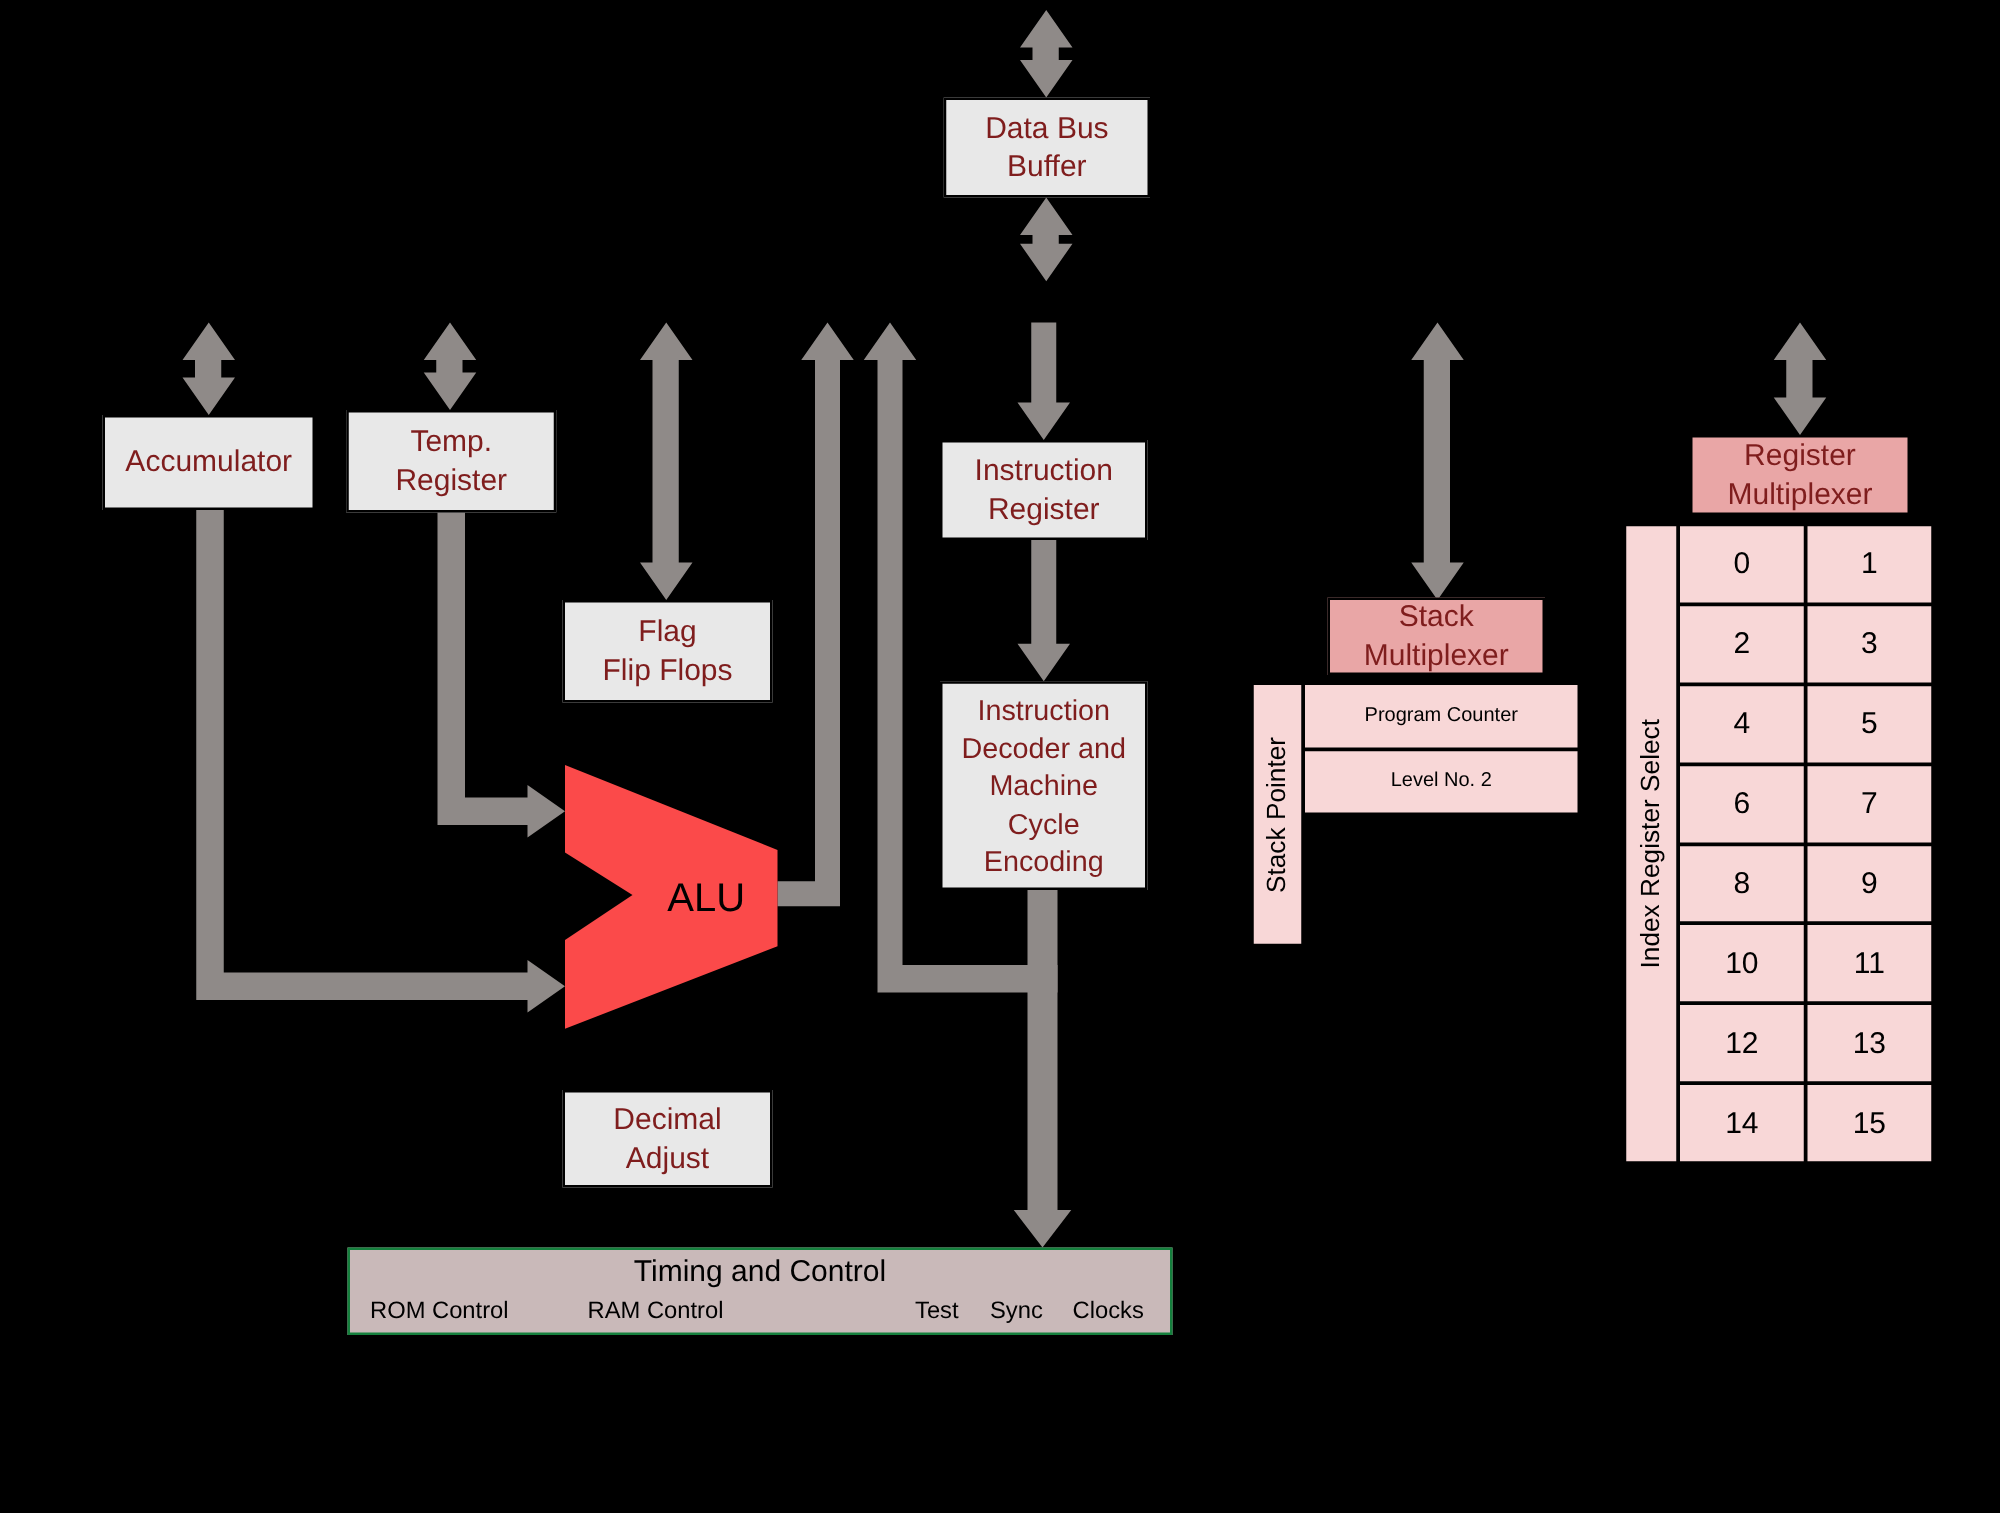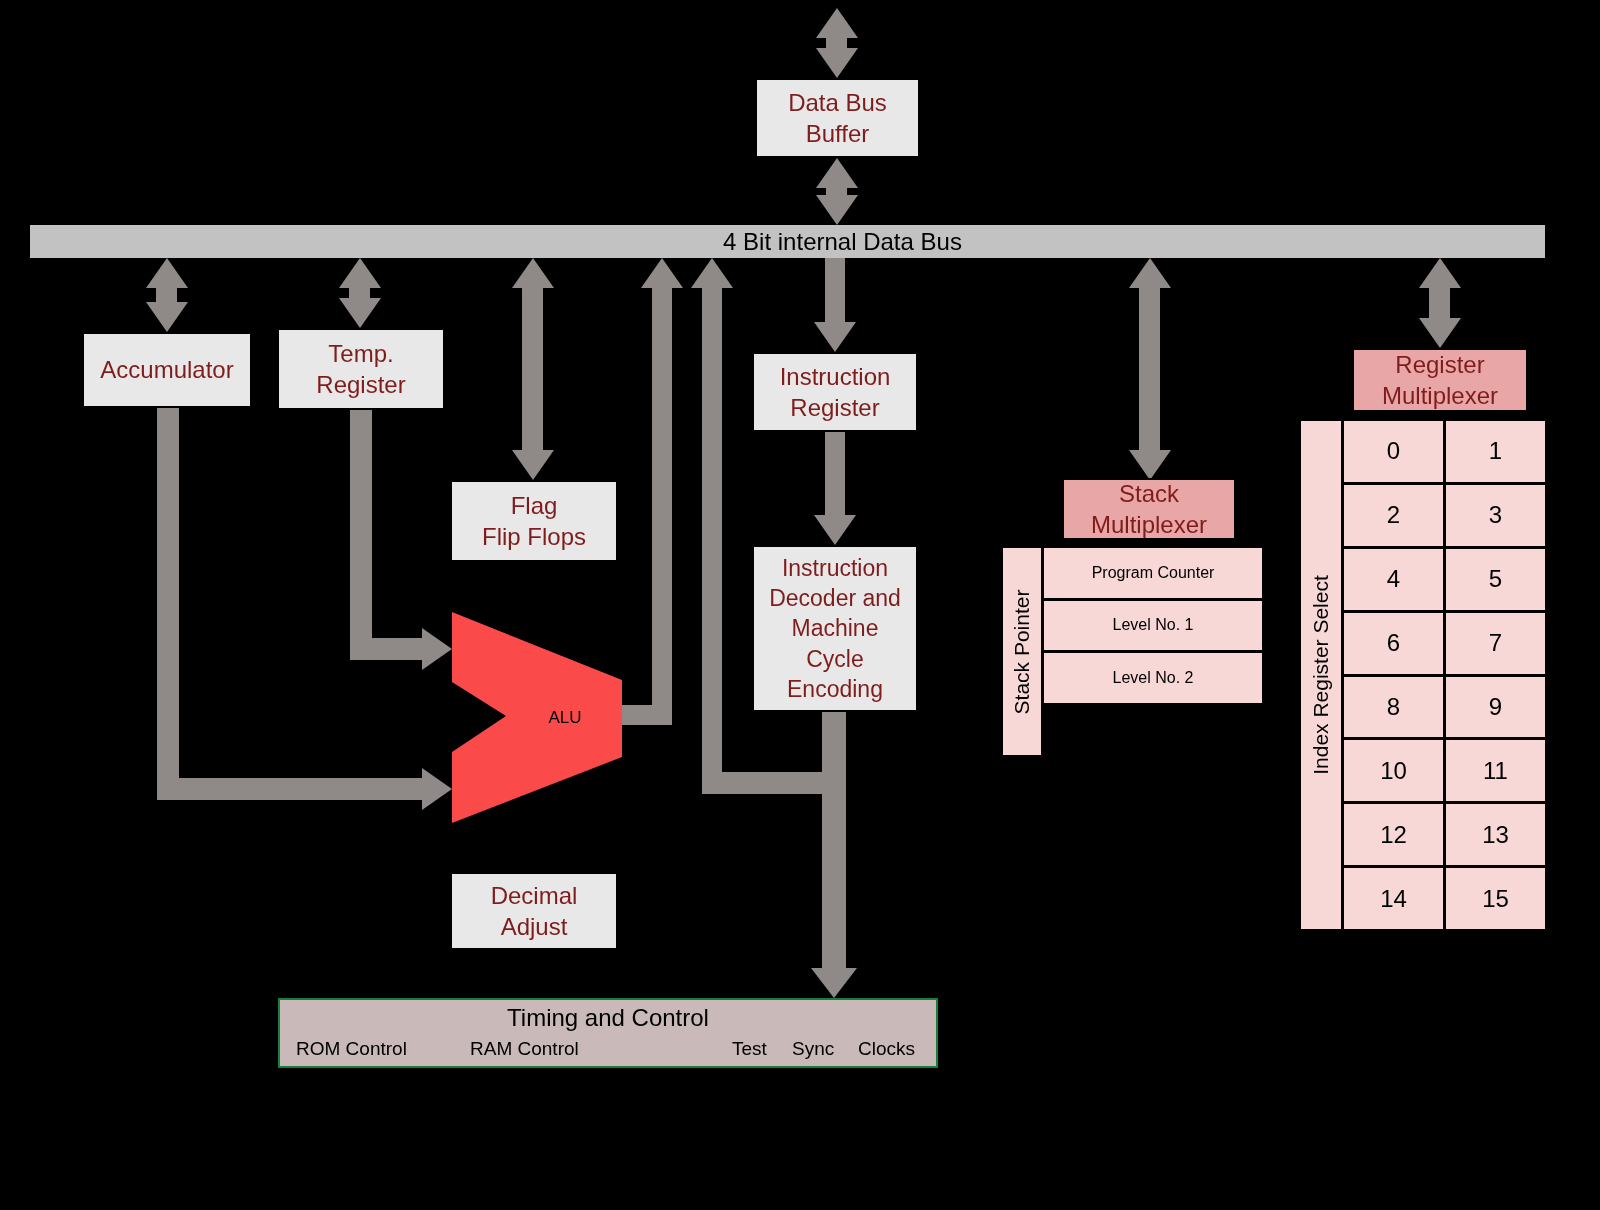--- a/index.html
+++ b/index.html
@@ -17,21 +17,21 @@
   body{font-family:"Liberation Sans", sans-serif;}
   .stage{position:relative;width:1600px;height:1210px;background:var(--background);overflow:hidden;color:#000;}
   .wires{position:absolute;left:0;top:0;}
   .wires .arrow{fill:var(--arrow);}
   .wires .alu-shape{fill:var(--alu);}
   .box{position:absolute;background:var(--box);border:2px solid #000;display:flex;align-items:center;justify-content:center;text-align:center;}
   .lbl{white-space:pre-line;font-size:24px;line-height:1.3;color:#7f1d1d;}
   .pinkhdr{position:absolute;background:var(--pink_header);border:2px solid #000;display:flex;align-items:center;justify-content:center;text-align:center;}
   .bus-bar{position:absolute;left:30px;top:225px;width:1515px;height:33px;background:var(--bus);display:flex;align-items:center;justify-content:center;padding-left:110px;}
   .bus-label{font-size:24px;color:#000;}
-  .alu-text{position:absolute;left:510px;top:700px;width:110px;height:36px;display:flex;align-items:center;justify-content:center;font-size:17px;color:#000;}
+  .alu-text{position:absolute;left:510px;top:700px;width:110px;height:36px;display:flex;align-items:center;justify-content:center;font-size:32px;color:#000;}
   .timing-box{position:absolute;left:278px;top:998px;width:660px;height:70px;background:var(--timing);border:2px solid #15803d;}
   .timing-title{position:absolute;top:4px;left:0;width:100%;text-align:center;font-size:24px;}
   .timing-sig{position:absolute;bottom:6px;font-size:19px;}
   .grid-stack{position:absolute;left:1000px;top:545px;width:265px;height:213px;display:grid;grid-template-columns:38px 1fr;grid-template-rows:repeat(4,1fr);gap:3px;background:#000;border:3px solid #000;}
   .grid-reg{position:absolute;left:1298px;top:418px;width:250px;height:514px;display:grid;grid-template-columns:40px 1fr 1fr;grid-template-rows:repeat(8,1fr);gap:3px;background:#000;border:3px solid #000;}
   .pcell{background:var(--pink_cell);display:flex;align-items:center;justify-content:center;font-size:16px;}
   .ncell{background:var(--pink_cell);display:flex;align-items:center;justify-content:center;font-size:24px;}
   .vstrip{background:var(--pink_cell);position:relative;}
   .vstrip.tall{grid-row:1/9;}
   .vstrip.short{grid-row:1/5;}
@@ -58,23 +58,20 @@
 
     <polygon class="arrow" points="662,258 683,288 672,288 672,725 622,725 622,705 652,705 652,288 641,288"></polygon>
     <polygon class="arrow" points="712,258 733,288 722,288 722,772 846,772 846,794 702,794 702,288 691,288"></polygon>
 
     <polygon class="arrow" points="350,410 372,410 372,638 422,638 422,628 452,649 422,670 422,660 350,660"></polygon>
     <polygon class="arrow" points="157,405 179,405 179,778 422,778 422,768 452,789 422,810 422,800 157,800"></polygon>
 
     <polygon class="alu-shape" points="452,612 622,680 622,757 452,823 452,752 506,716 452,682"></polygon>
   </svg>
 
-  <div class="bus-bar">
-    <span class="bus-label">4 Bit internal Data Bus</span>
-  </div>
 
   <div class="box" style="left:755px;top:78px;width:165px;height:80px">
     <span class="lbl">Data Bus
 Buffer</span>
   </div>
   <div class="box" style="left:82px;top:332px;width:170px;height:76px">
     <span class="lbl">Accumulator</span>
   </div>
   <div class="box" style="left:277px;top:328px;width:168px;height:82px">
     <span class="lbl">Temp.
@@ -114,21 +111,20 @@
   <div class="pinkhdr" style="left:1062px;top:478px;width:174px;height:62px">
     <span class="lbl">Stack
 Multiplexer</span>
   </div>
 
   <div class="grid-stack">
     <div class="vstrip short">
       <span class="vtext">Stack Pointer</span>
     </div>
     <div class="pcell">Program Counter</div>
-    <div class="pcell">Level No. 1</div>
     <div class="pcell">Level No. 2</div>
   </div>
 
   <div class="pinkhdr" style="left:1352px;top:348px;width:176px;height:64px">
     <span class="lbl">Register
 Multiplexer</span>
   </div>
 
   <div class="grid-reg">
     <div class="vstrip tall">

